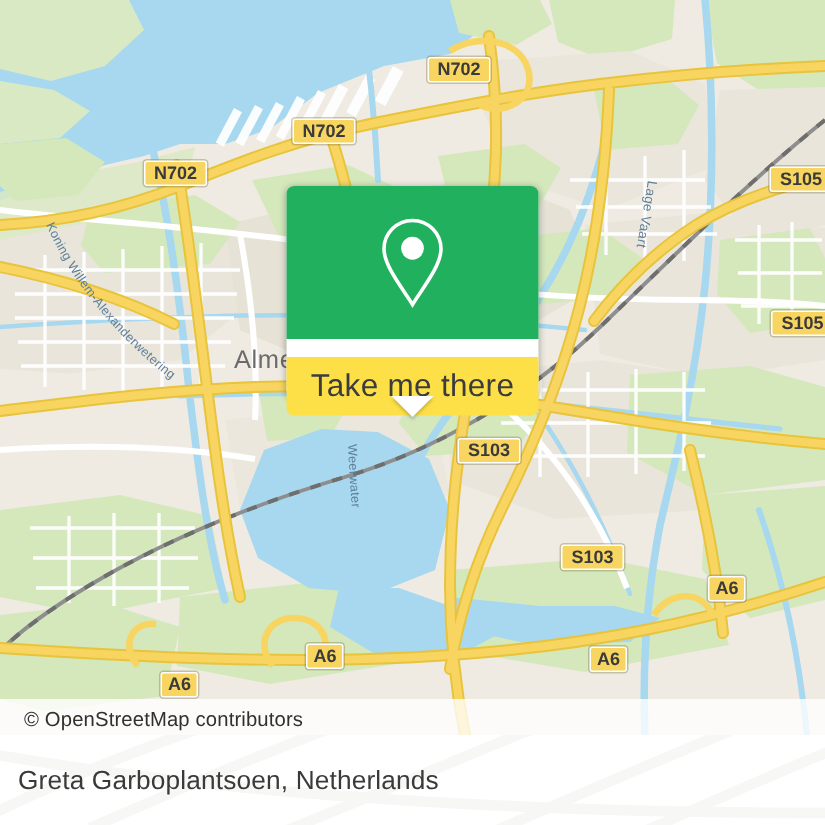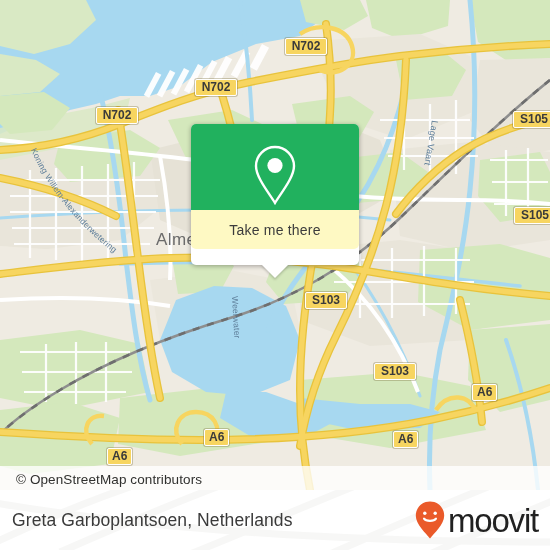--- a/index.html
+++ b/index.html
@@ -31,24 +31,24 @@
     border-radius:5px;background:#ffffff;
     box-shadow:0 1px 5px rgba(0,0,0,.33);
     overflow:visible;
   }
   .card-green{
     position:absolute;left:0;top:0;width:168px;height:102px;
     background:#21b15e;border-radius:5px 5px 0 0;
     display:flex;align-items:center;justify-content:center;
   }
   .card-label{
-    position:absolute;left:0;top:86px;width:168px;height:39px;
-    background:#fef9c3;border-radius:0 0 5px 5px;
+    position:absolute;left:0;top:114px;width:168px;height:39px;
+    background:#fde047;border-radius:0 0 5px 5px;
     display:flex;align-items:center;justify-content:center;
-    font-size:14px;color:#3c3c3c;letter-spacing:.2px;
+    font-size:21px;color:#3c3c3c;letter-spacing:.2px;
   }
   .card-tip{
     position:absolute;left:50%;top:140px;margin-left:-14px;
     width:0;height:0;
     border-left:14px solid transparent;
     border-right:14px solid transparent;
     border-top:14px solid #ffffff;
     filter:drop-shadow(0 2px 1px rgba(0,0,0,.18));
   }
 
@@ -266,24 +266,15 @@
       <g stroke="#f0f0ee" stroke-width="7" fill="none">
         <path d="M-20,60 C40,30 90,10 150,-10"></path>
         <path d="M60,62 C120,36 170,14 230,-8"></path>
         <path d="M190,64 C250,40 300,18 360,-6"></path>
         <path d="M330,64 C390,38 440,16 500,-8"></path>
         <path d="M430,64 C480,42 520,24 560,8"></path>
         <path d="M-10,12 C60,24 140,34 220,40 C320,48 430,52 560,52"></path>
       </g>
     </svg>
     <div class="footer-title">Greta Garboplantsoen, Netherlands</div>
-    <div class="brand">
-      <svg width="30" height="38" viewBox="0 0 30 38">
-        <path d="M15,0.5 C7,0.5 0.8,6.7 0.8,14.7 C0.8,23.6 11.2,32.4 15,37.4 C18.8,32.4 29.2,23.6 29.2,14.7 C29.2,6.7 23,0.5 15,0.5 Z" fill="#ea5a2a"></path>
-        <circle cx="9.8" cy="12.2" r="1.7" fill="#ffffff"></circle>
-        <circle cx="20.2" cy="12.2" r="1.7" fill="#ffffff"></circle>
-        <path d="M9,17.6 C11,20.6 19,20.6 21,17.6" stroke="#ffffff" stroke-width="2.1" fill="none" stroke-linecap="round"></path>
-      </svg>
-      <span class="brand-word">moovit</span>
-    </div>
   </div>
 
 </div>
 
 </body></html>

